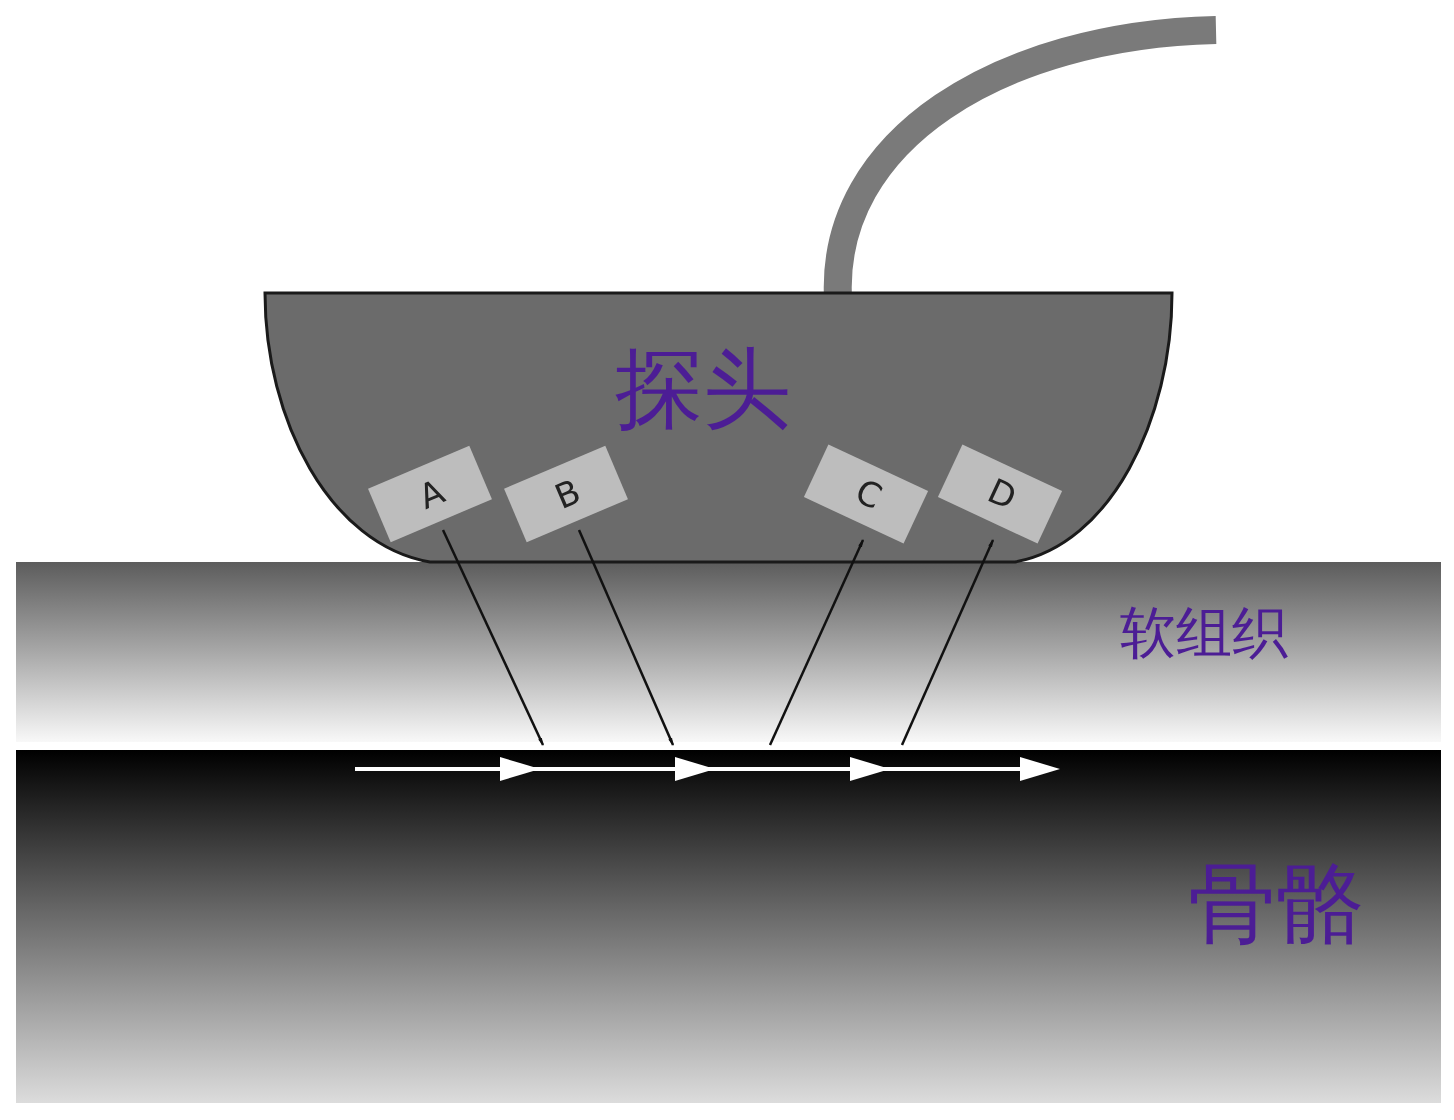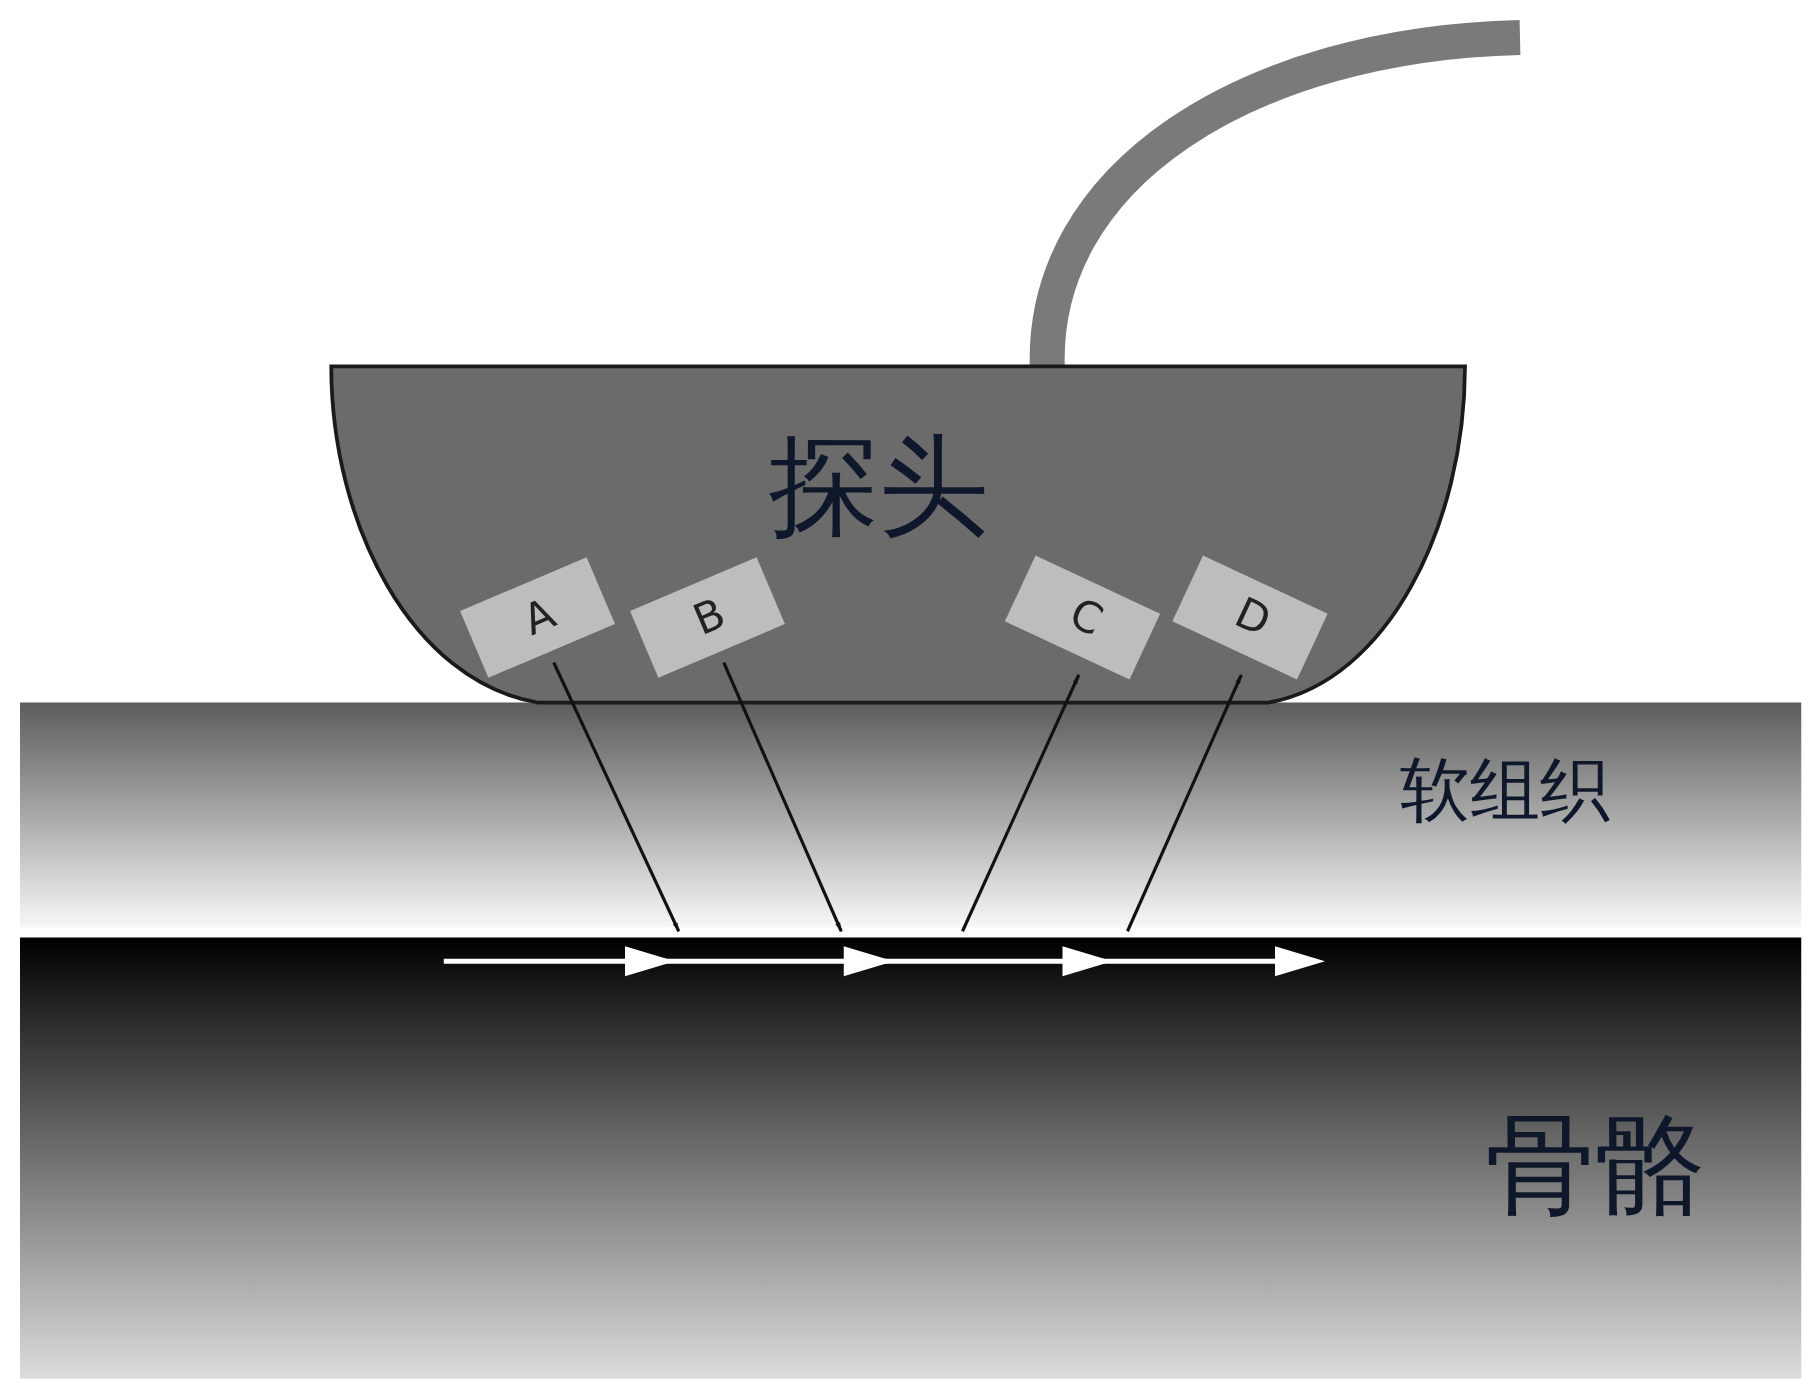--- a/index.html
+++ b/index.html
@@ -1,19 +1,19 @@
 <!DOCTYPE html>
 <html><head>
 <meta charset="utf-8">
 <style>
   html, body { margin:0; padding:0; background:#ffffff; }
   body { width:1454px; height:1120px; position:relative; overflow:hidden;
          font-family: "DejaVu Sans", sans-serif; }
   svg { position:absolute; left:0; top:0; }
-  .label { position:absolute; color:#0f172a; font-family:"DejaVu Sans", sans-serif; }
+  .label { position:absolute; color:#4c1d95; font-family:"DejaVu Sans", sans-serif; }
 </style>
 </head>
 <body>
 
 <svg width="1454" height="1120" viewBox="0 0 1454 1120">
   <defs>
     <linearGradient id="softGrad" x1="0" y1="0" x2="0" y2="1">
       <stop offset="0" stop-color="#5c5c5c"></stop>
       <stop offset="0.5" stop-color="#a8a8a8"></stop>
       <stop offset="1" stop-color="#f8f8f8"></stop>
@@ -63,13 +63,13 @@
   </g>
 </svg>
 
 <div class="label" style="left:420px;top:474px;font-size:34px;color:#222;transform:rotate(-23deg);">A</div>
 <div class="label" style="left:556px;top:474px;font-size:34px;color:#222;transform:rotate(-23deg);">B</div>
 <div class="label" style="left:857px;top:474px;font-size:34px;color:#222;transform:rotate(25deg);">C</div>
 <div class="label" style="left:989px;top:474px;font-size:34px;color:#222;transform:rotate(25deg);">D</div>
 
 <div class="label" style="left:615px;top:345px;font-size:88px;line-height:1;">探头</div>
 <div class="label" style="left:1120px;top:605px;font-size:56px;line-height:1;">软组织</div>
-<div class="label" style="left:1188px;top:860px;font-size:88px;line-height:1;margin-top:28px;">骨骼</div>
+<div class="label" style="left:1188px;top:860px;font-size:88px;line-height:1;">骨骼</div>
 
 </body></html>

